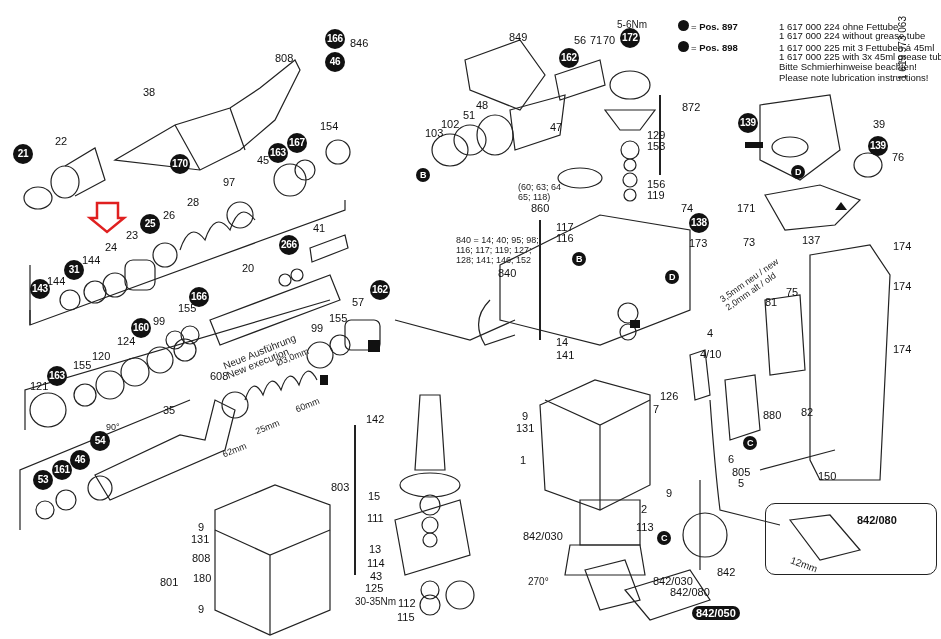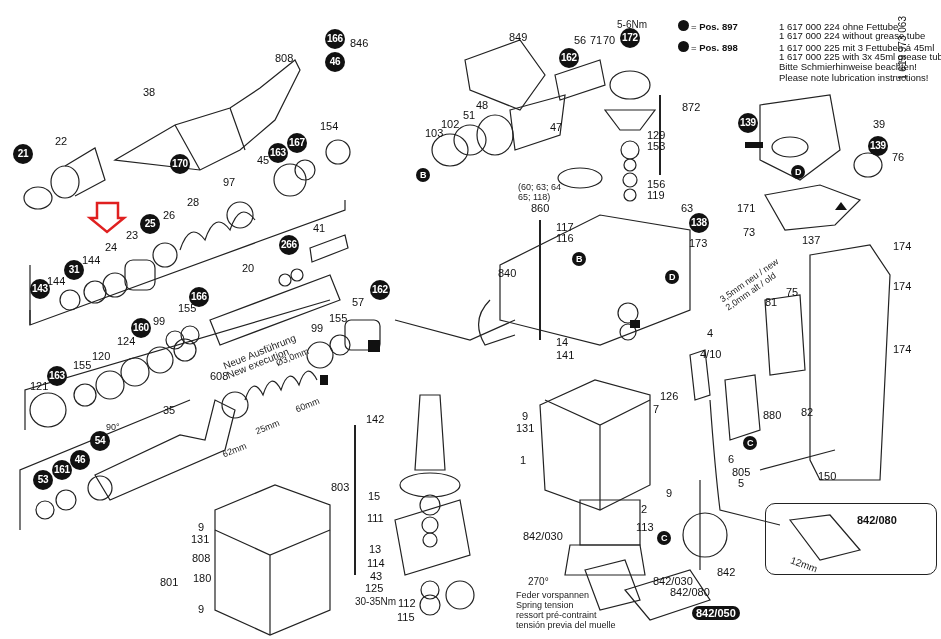--- a/index.html
+++ b/index.html
@@ -160,32 +160,32 @@
   <div class="legend">
     <div class="row"><span class="dot"></span><span class="pos"><span>= </span><b>Pos. 897</b></span><span>1 617 000 224 ohne Fettube</span></div>
     <div class="row"><span style="display:inline-block;width:13px"></span><span class="pos"></span><span>1 617 000 224 without grease tube</span></div>
     <div class="row"><span class="dot"></span><span class="pos"><span>= </span><b>Pos. 898</b></span><span>1 617 000 225 mit 3 Fettuben á 45ml</span></div>
     <div class="row"><span style="display:inline-block;width:13px"></span><span class="pos"></span><span>1 617 000 225 with 3x 45ml grease tubes</span></div>
     <div class="row"><span style="display:inline-block;width:13px"></span><span class="pos"></span><span>Bitte Schmierhinweise beachten!</span></div>
     <div class="row"><span style="display:inline-block;width:13px"></span><span class="pos"></span><span>Please note lubrication instructions!</span></div>
   </div>
   <div class="docno">1 619 973 063</div>
 
+  <div class="note" style="left:456px;top:235px;font-size:9px"><span>840 = 14; 40; 95; 98;</span><br><span>116; 117; 119; 127;</span><br><span>128; 141; 146; 152</span></div>
   <div class="note" style="left:518px;top:182px"><span>(60; 63; 64</span><br><span>65; 118)</span></div>
   <div class="note" style="left:222px;top:362px;font-size:10px;transform:rotate(-22deg);transform-origin:left top"><span>Neue Ausführung</span><br><span>New execution</span></div>
   <div class="note" style="left:222px;top:445px;transform:rotate(-22deg)">62mm</div>
   <div class="note" style="left:255px;top:422px;transform:rotate(-22deg)">25mm</div>
   <div class="note" style="left:295px;top:400px;transform:rotate(-22deg)">60mm</div>
   <div class="note" style="left:275px;top:352px;transform:rotate(-22deg)">Ø3,0mm</div>
   <div class="note" style="left:106px;top:422px">90°</div>
   <div class="note" style="left:617px;top:20px;font-size:10px">5-6Nm</div>
   <div class="note" style="left:355px;top:597px;font-size:10px">30-35Nm</div>
   <div class="note" style="left:718px;top:296px;transform:rotate(-35deg);transform-origin:left top"><span>3,5mm neu / new</span><br><span>2,0mm alt / old</span></div>
   <div class="note" style="left:528px;top:577px;font-size:10px">270°</div>
-  <div class="note" style="left:516px;top:590px"><span>Feder vorspannen</span><br><span>Spring tension</span><br><span>ressort pré-contraint</span><br><span>tensión previa del muelle</span></div>
 
   <div class="inset"></div>
   <div class="note" style="left:790px;top:560px;font-size:10px;transform:rotate(20deg)">12mm</div>
 
   <div class="badge" style="left:692px;top:606px">842/050</div>
 
   <div id="bubbles">
     <div class="bub" style="left:325px;top:29px">166</div>
     <div class="bub" style="left:325px;top:52px">46</div>
     <div class="bub" style="left:13px;top:144px">21</div>
@@ -269,32 +269,32 @@
     <div class="lbl" style="left:476px;top:99px">48</div>
     <div class="lbl" style="left:441px;top:118px">102</div>
     <div class="lbl" style="left:425px;top:127px">103</div>
     <div class="lbl" style="left:550px;top:121px">47</div>
     <div class="lbl" style="left:682px;top:101px">872</div>
     <div class="lbl" style="left:647px;top:129px">129</div>
     <div class="lbl" style="left:647px;top:140px">153</div>
     <div class="lbl" style="left:647px;top:178px">156</div>
     <div class="lbl" style="left:647px;top:189px">119</div>
     <div class="lbl" style="left:531px;top:202px">860</div>
-    <div class="lbl" style="left:681px;top:202px">63</div>
+    <div class="lbl" style="left:681px;top:202px">74</div>
     <div class="lbl" style="left:556px;top:221px">117</div>
     <div class="lbl" style="left:556px;top:232px">116</div>
     <div class="lbl" style="left:689px;top:237px">173</div>
     <div class="lbl" style="left:498px;top:267px">840</div>
 
     <div class="lbl" style="left:556px;top:336px">14</div>
     <div class="lbl" style="left:556px;top:349px">141</div>
     <div class="lbl" style="left:873px;top:118px">39</div>
     <div class="lbl" style="left:892px;top:151px">76</div>
     <div class="lbl" style="left:737px;top:202px">171</div>
-    <div class="lbl" style="left:743px;top:226px">73</div>
+    <div class="lbl" style="left:743px;top:236px">73</div>
     <div class="lbl" style="left:802px;top:234px">137</div>
     <div class="lbl" style="left:893px;top:240px">174</div>
     <div class="lbl" style="left:893px;top:280px">174</div>
     <div class="lbl" style="left:893px;top:343px">174</div>
     <div class="lbl" style="left:786px;top:286px">75</div>
     <div class="lbl" style="left:765px;top:296px">81</div>
     <div class="lbl" style="left:707px;top:327px">4</div>
     <div class="lbl" style="left:700px;top:348px">4/10</div>
     <div class="lbl" style="left:660px;top:390px">126</div>
     <div class="lbl" style="left:653px;top:403px">7</div>

